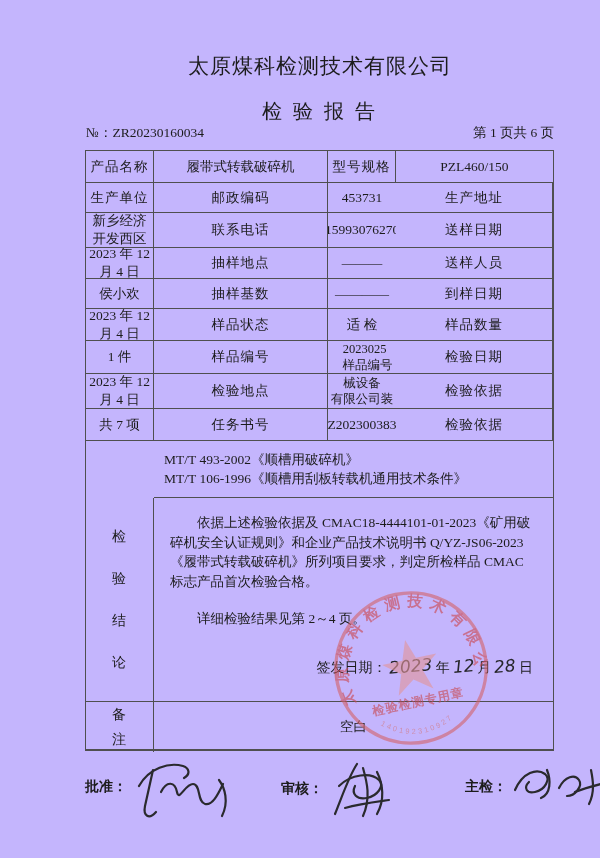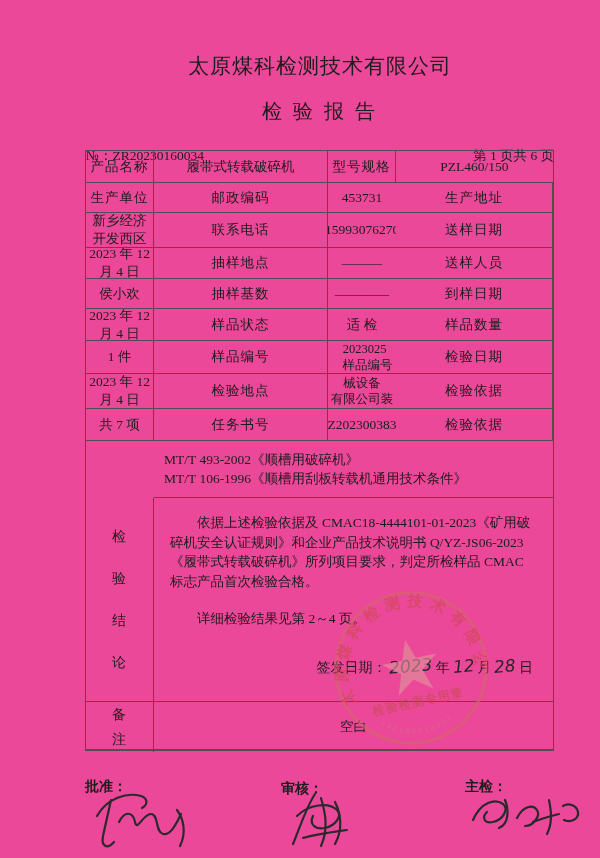--- a/index.html
+++ b/index.html
@@ -1,22 +1,22 @@
 <!DOCTYPE html>
 <html><head>
 <meta charset="utf-8">
 <style>
   html,body{margin:0;padding:0;background:#ffffff;}
-  .page{position:relative;width:600px;height:858px;background:#ec4899;overflow:hidden;
+  .page{position:relative;width:600px;height:858px;background:#c4b5fd;overflow:hidden;
         font-family:"Liberation Serif","DejaVu Serif",serif;color:#1c1c1c;}
   .company{position:absolute;top:52px;left:40px;width:560px;text-align:center;
            font-size:21px;letter-spacing:1px;}
   .title{position:absolute;top:98px;left:40px;width:560px;text-align:center;
          font-size:20px;font-weight:normal;letter-spacing:3px;}
-  .meta{position:absolute;top:147px;left:86px;width:468px;display:flex;
+  .meta{position:absolute;top:124px;left:86px;width:468px;display:flex;
         justify-content:space-between;font-size:13.5px;gap:15px;}
 
   .grid{position:absolute;left:85px;top:150px;width:469px;height:601px;
         display:grid;grid-template-columns:68px 174px 68px 1fr;
         grid-template-rows:32px 30px 35px 31px 30px 32px 33px 35px 32px 57px 204px 50px;
         border:1px solid #4f4f4f;border-bottom-width:2px;box-sizing:border-box;
         font-size:13.5px;}
   .cell{border-right:1px solid #4f4f4f;border-bottom:1px solid #4f4f4f;
         display:flex;align-items:center;justify-content:center;text-align:center;
         overflow:hidden;box-sizing:border-box;}
@@ -34,21 +34,21 @@
   .concl p{margin:0;text-indent:2em;line-height:19.5px;font-size:13.5px;}
   .concl p.second{margin-top:18px;}
   .signdate{position:absolute;right:20px;top:158px;font-size:14px;white-space:nowrap;}
   .hand{font-family:"DejaVu Sans",sans-serif;font-style:italic;font-size:17px;
         display:inline-block;transform:rotate(-5deg);margin:0 3px;color:#26262a;}
 
   .stamp{position:absolute;left:327px;top:579px;width:168px;height:178px;
          opacity:.62;transform:rotate(-12deg);pointer-events:none;}
 
   .footer{position:absolute;left:85px;top:760px;width:505px;height:95px;}
-  .sig-group{position:absolute;display:flex;align-items:flex-start;flex-direction:column;}
+  .sig-group{position:absolute;display:flex;align-items:flex-start;}
   .sig-label{font-family:"Liberation Sans","DejaVu Sans",sans-serif;font-weight:bold;
              font-size:14px;margin-top:12px;white-space:nowrap;}
   .sig-svg{margin-left:2px;}
   .ink{stroke:#2a2a2e;stroke-width:2.2;fill:none;stroke-linecap:round;stroke-linejoin:round;}
 </style>
 </head>
 <body>
 
 <div class="page">
 

